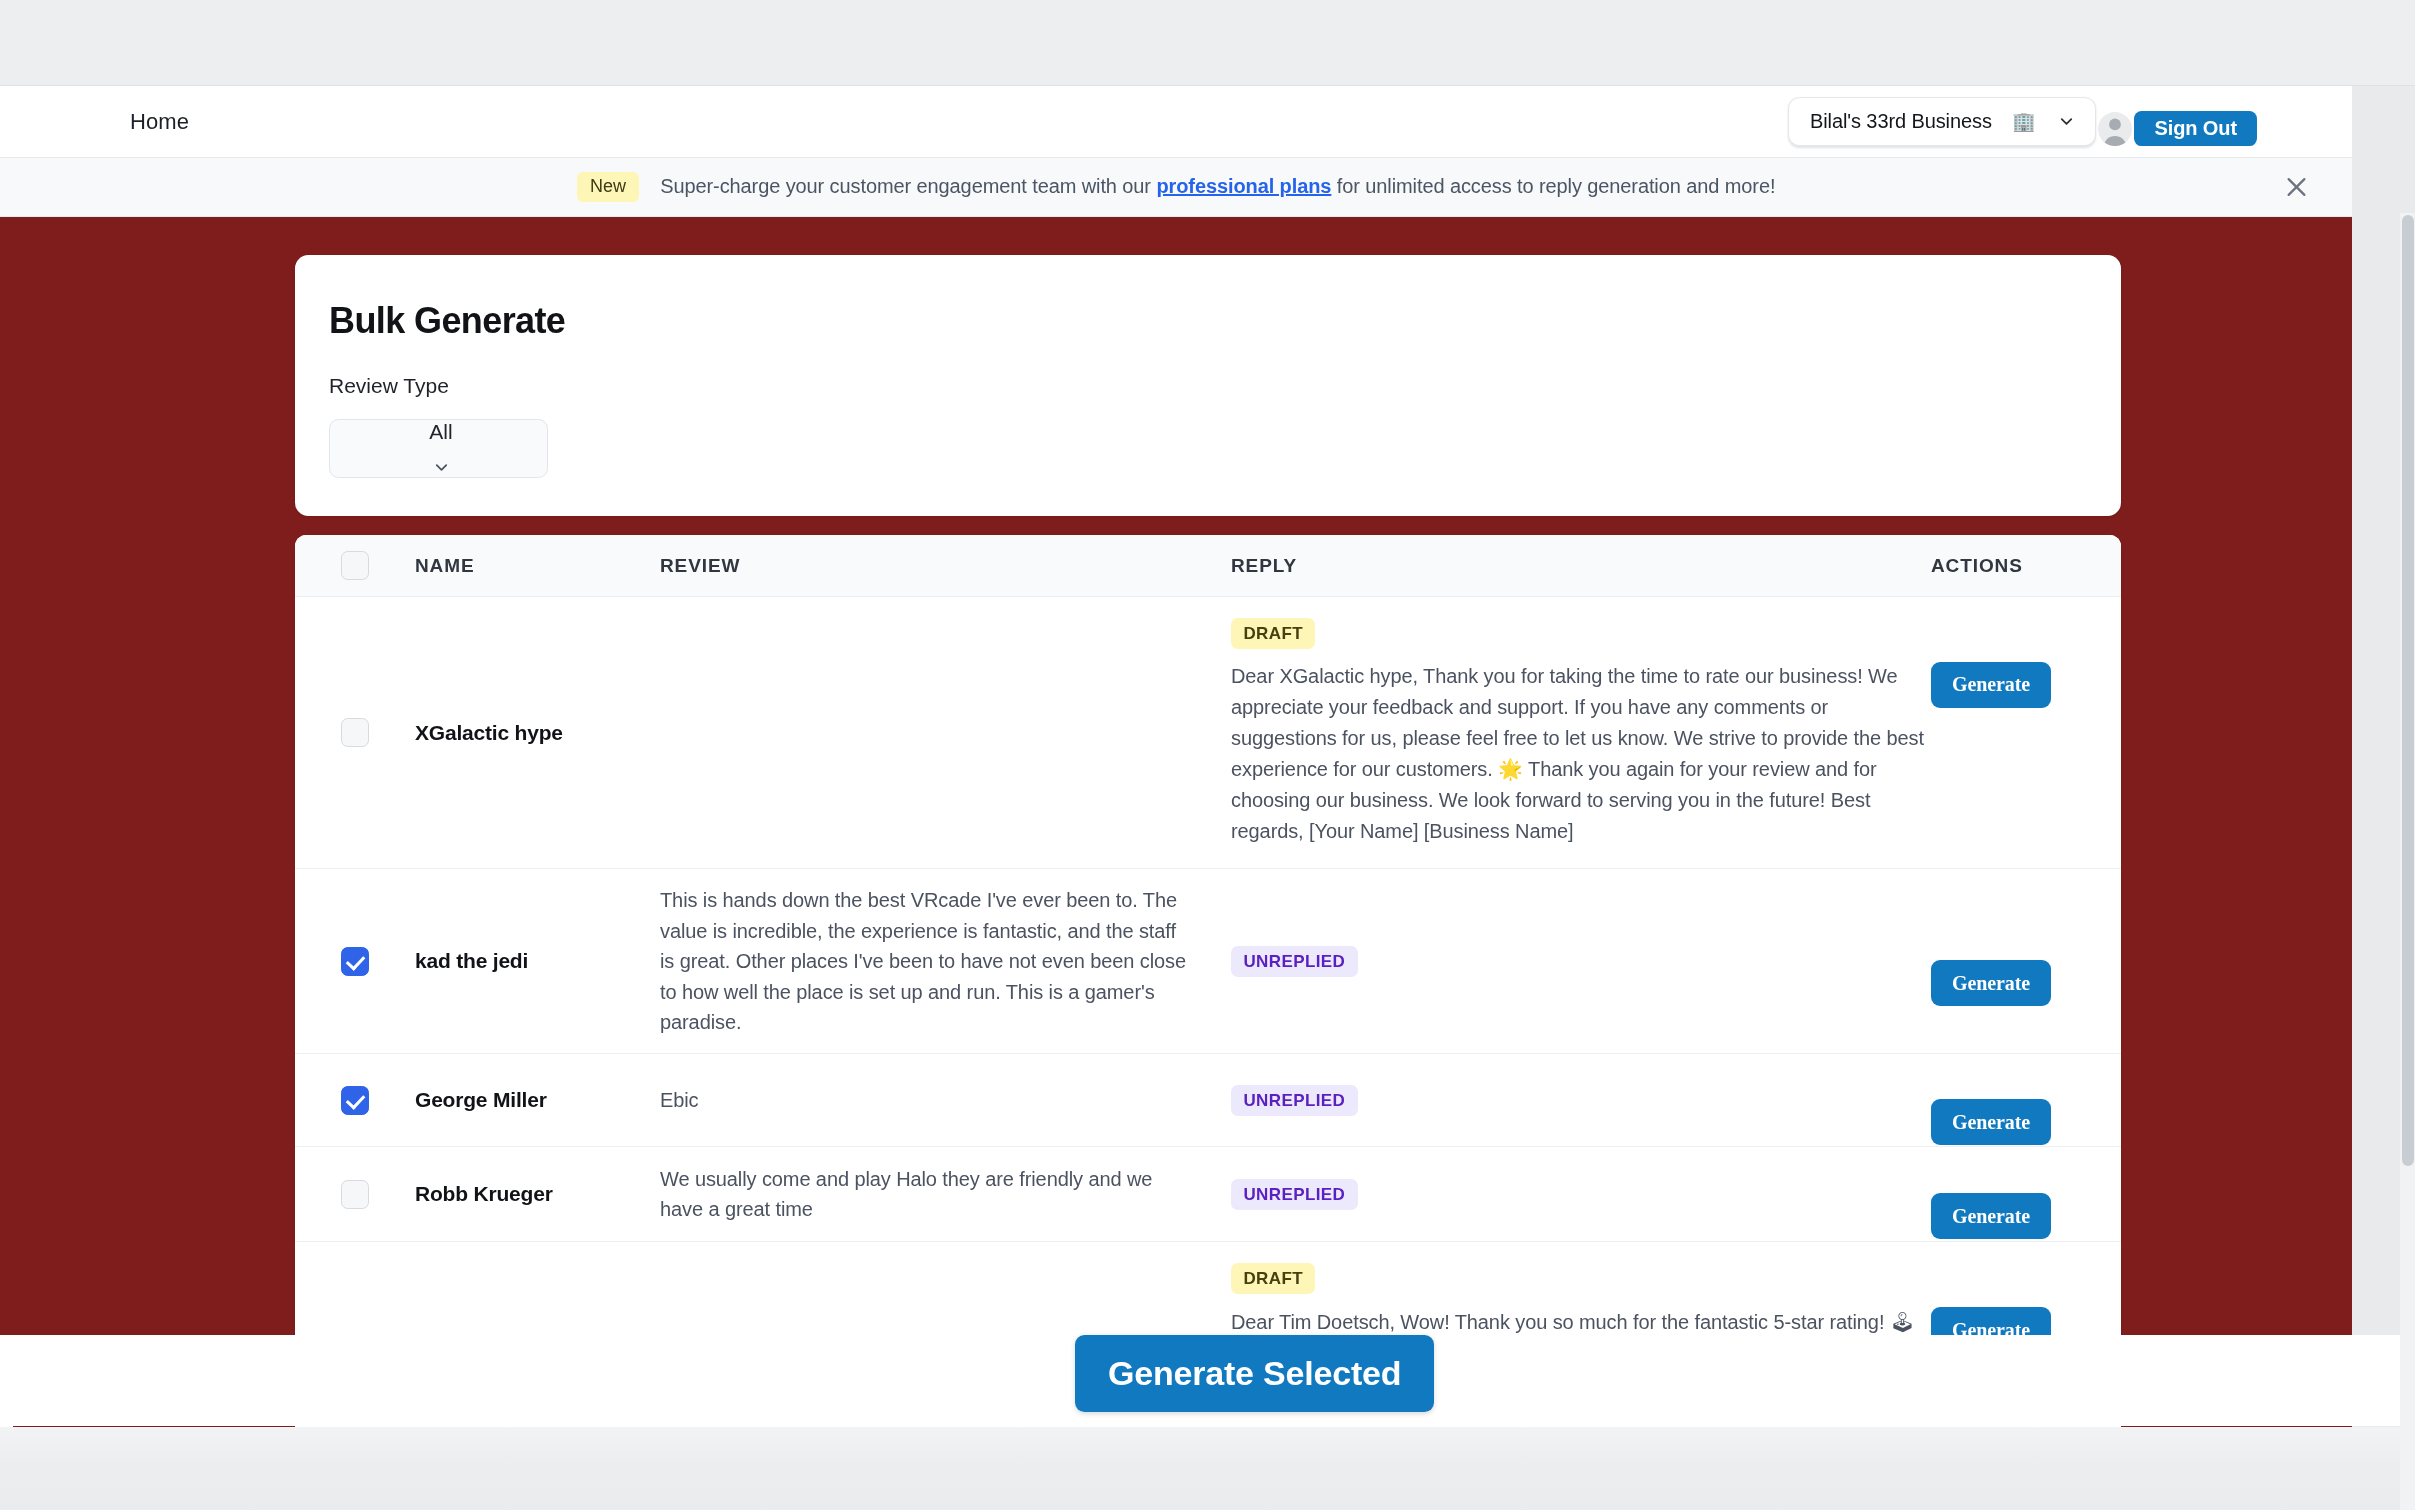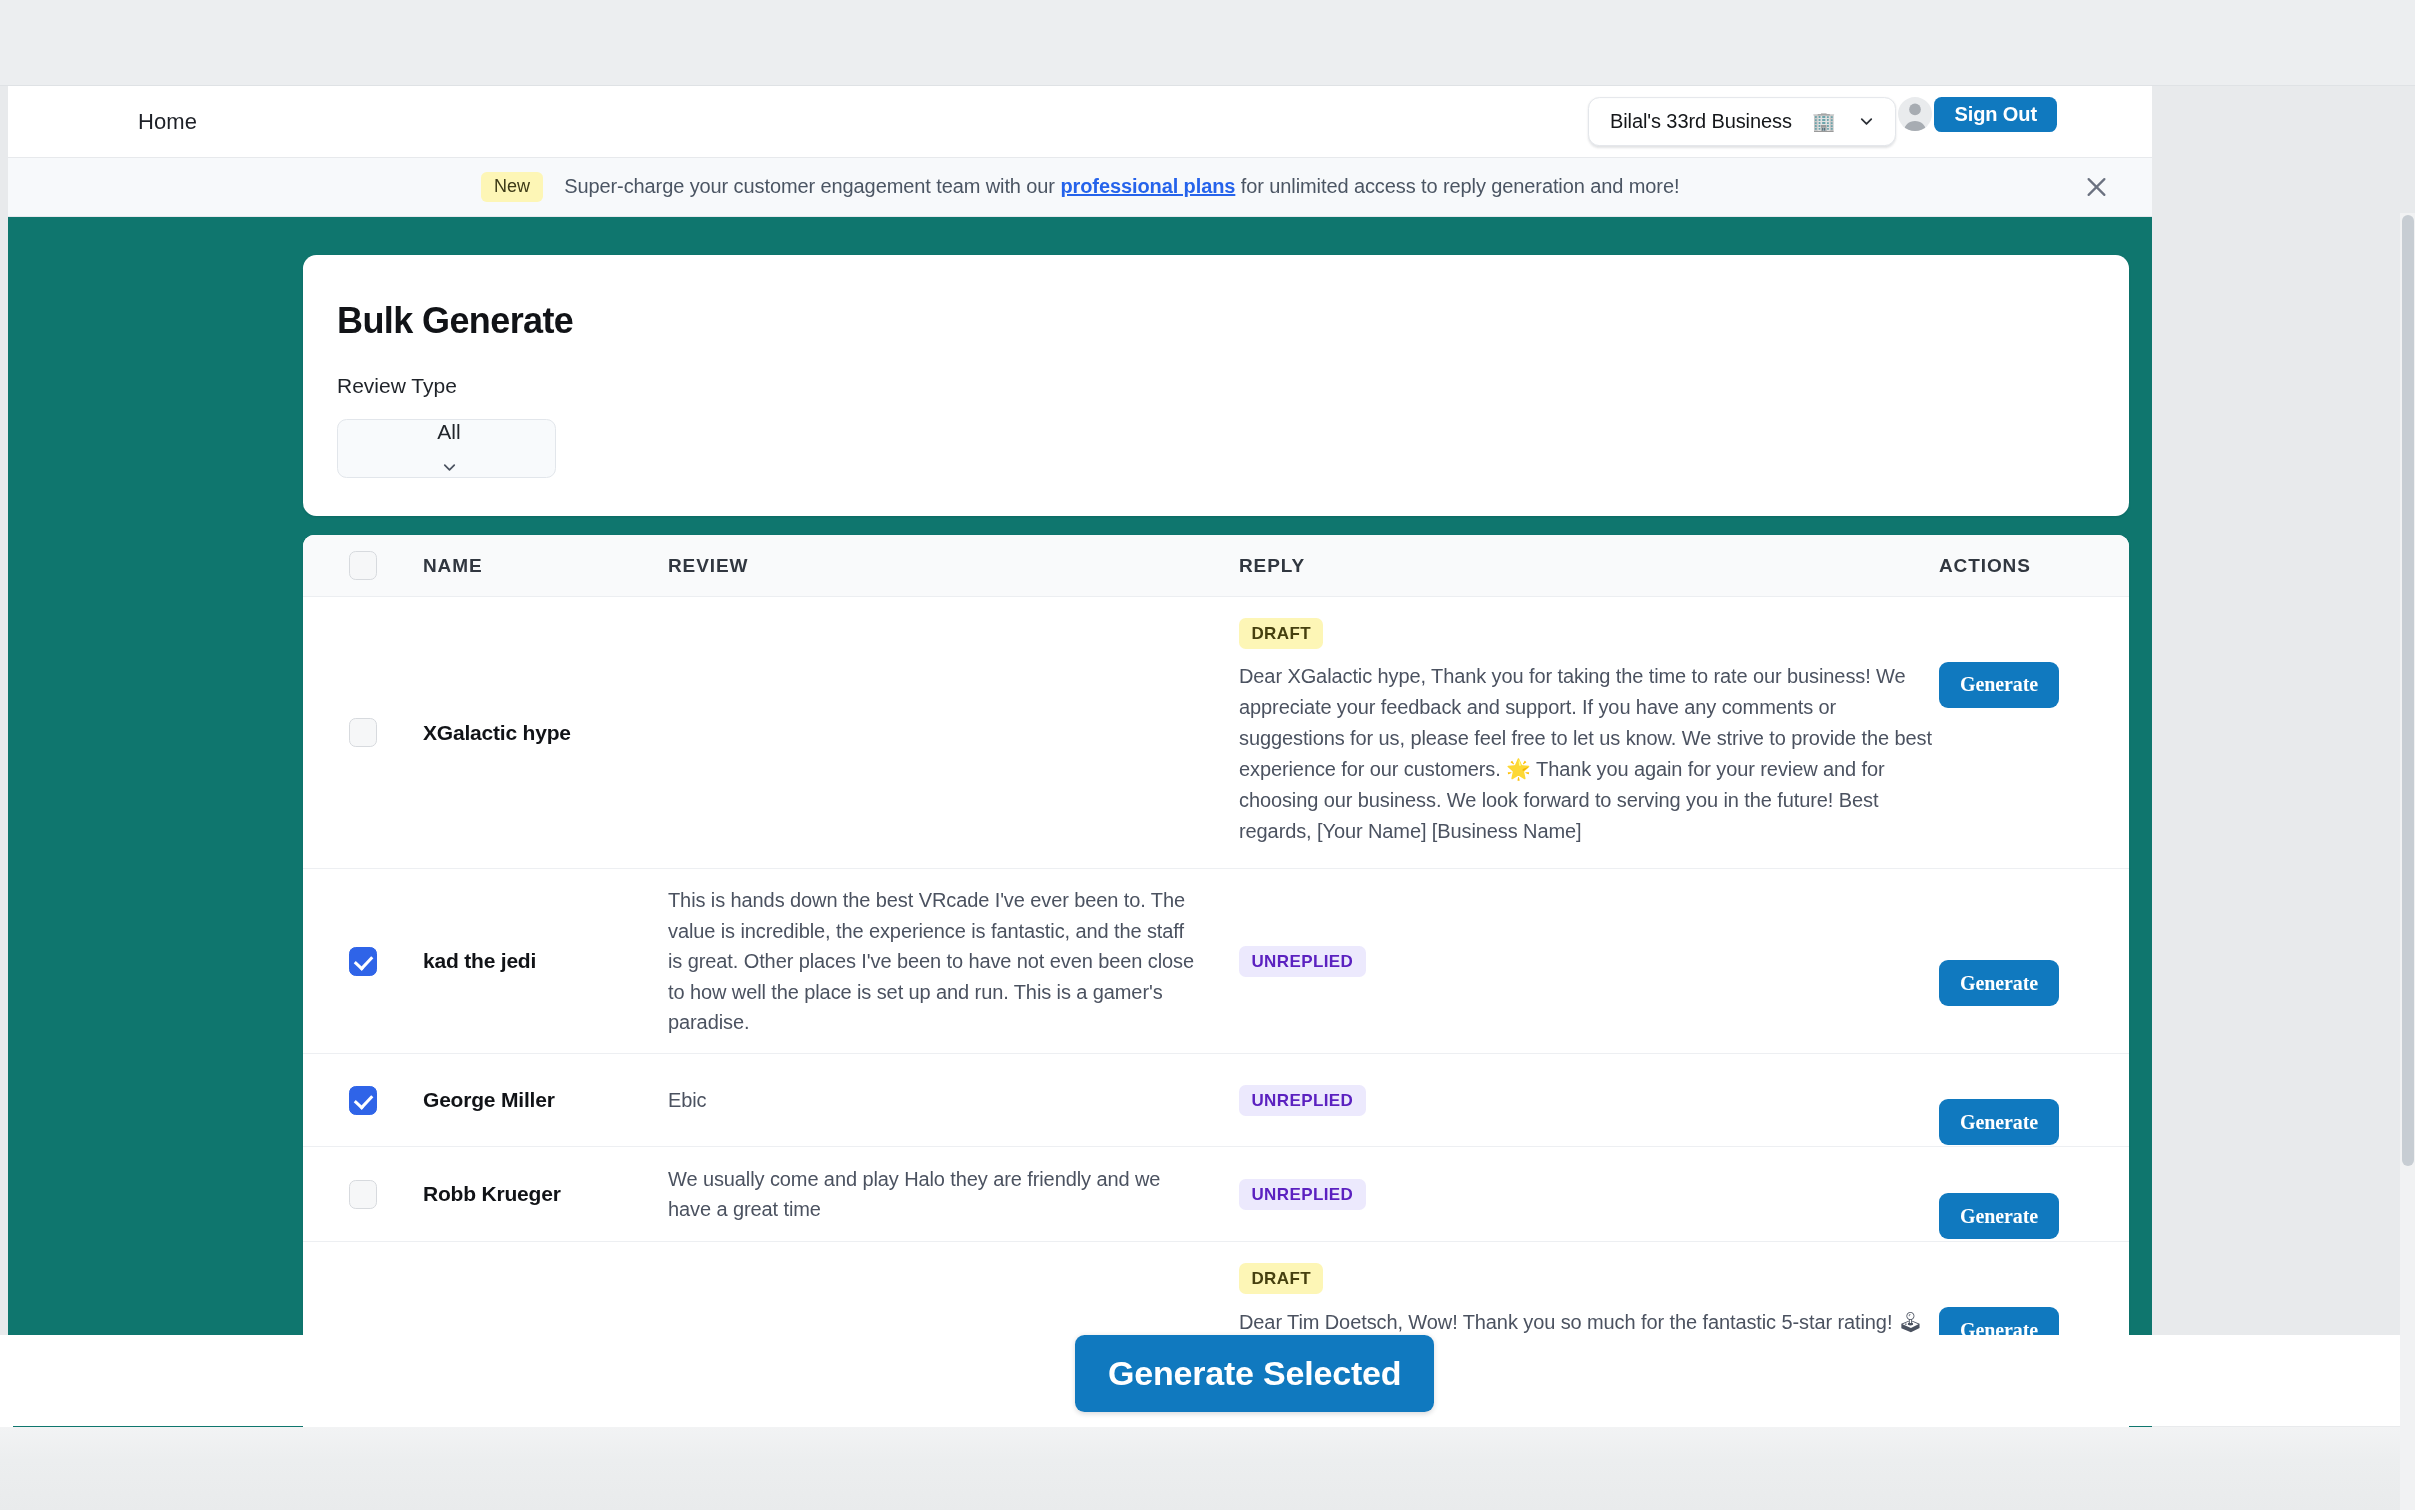--- a/index.html
+++ b/index.html
@@ -18,44 +18,44 @@
   
   .chrome-strip {
     position: absolute; top: 0; left: 0;
     width: 2416px; height: 86px;
     background: #eceef0;
     border-bottom: 1px solid #dfe2e5;
   }
 
   
   .page {
-    position: absolute; top: 86px; left: 8px;
-    width: 2144px; height: 1341px;
-    background: #0f766e;
+    position: absolute; top: 86px; left: 0;
+    width: 2352px; height: 1341px;
+    background: #7f1d1d;
     overflow: hidden;
   }
 
   
   .navbar {
     position: relative;
     height: 72px;
     background: #ffffff;
     border-bottom: 1px solid #e7e9ec;
     display: flex; align-items: center;
   }
   .nav-home {
     position: absolute; left: 130px; top: 50%;
     transform: translateY(-50%);
     font-size: 22px; color: #1d2027; font-weight: 400;
     letter-spacing: 0.1px;
   }
   .nav-right {
     position: absolute; right: 95px; top: 50%;
     transform: translateY(-50%);
-    display: flex; align-items: flex-start; gap: 2px;
+    display: flex; align-items: flex-end; gap: 2px;
   }
   .biz-select {
     display: flex; align-items: center; gap: 21px;
     background: #ffffff;
     border: 1px solid #e3e6ea;
     border-radius: 11.4px;
     padding: 12.4px 19px 12.4px 21px;
     box-shadow: 0 1px 2.9px rgba(16,24,40,.07), 0 1px 1.9px rgba(16,24,40,.05);
     cursor: pointer;
   }

